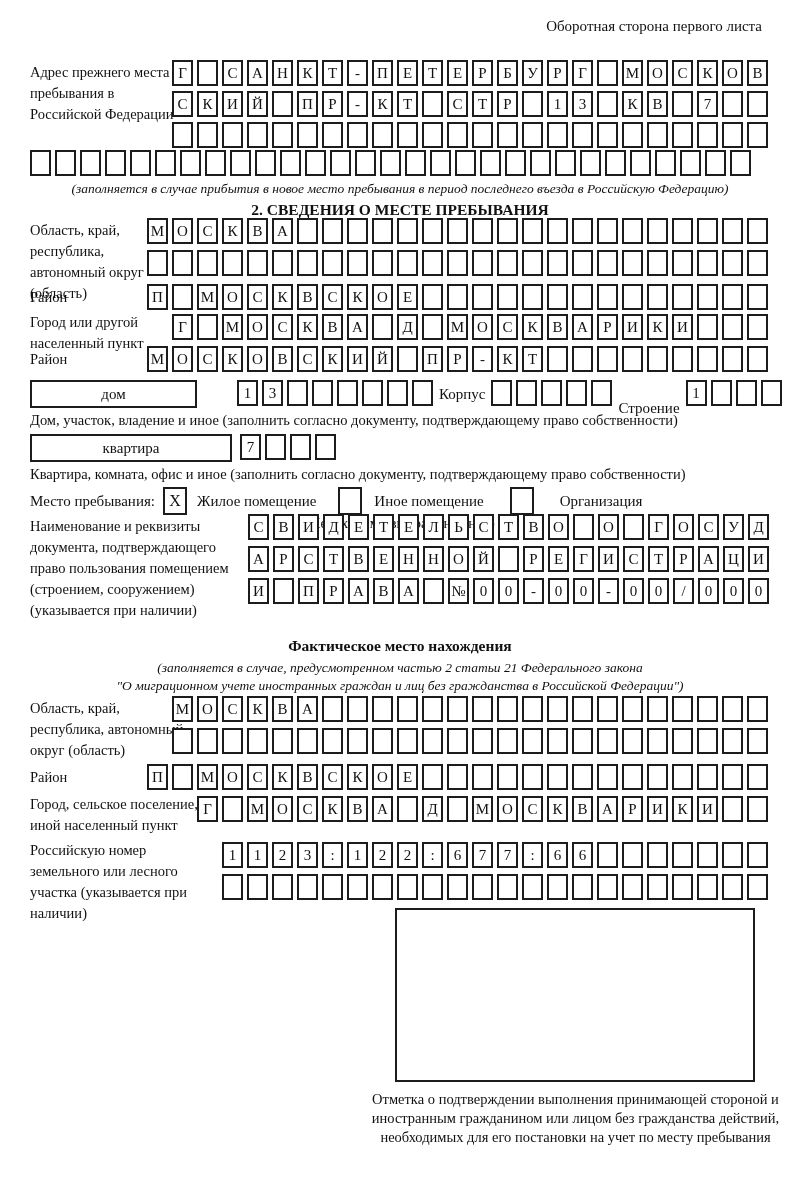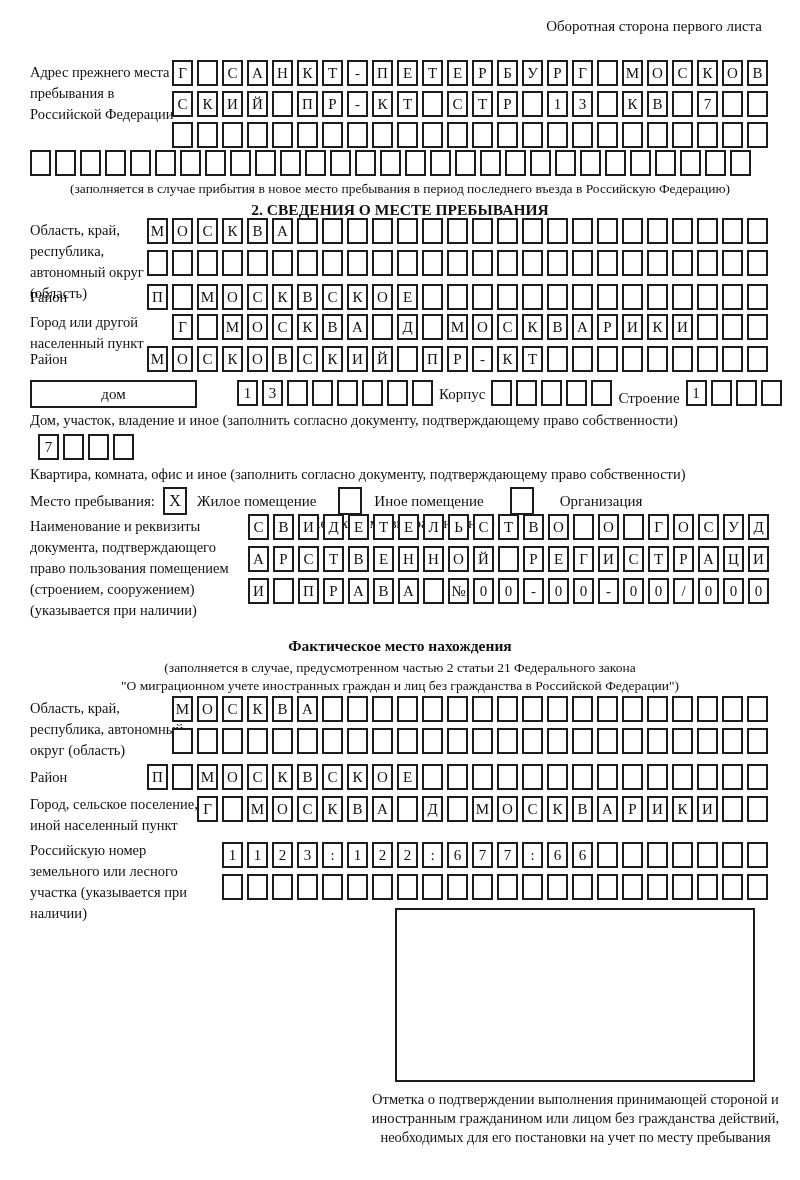--- a/index.html
+++ b/index.html
@@ -2,21 +2,21 @@
 <html><head>
 <meta charset="utf-8">
 <style>
   html,body{margin:0;padding:0;background:#e8e8e8;}
   .page{position:relative;width:800px;height:1180px;background:#ffffff;margin:0 auto;
         font-family:"Liberation Serif", serif;color:#111;overflow:hidden;}
   .abs{position:absolute;}
   .lbl{font-size:14.5px;line-height:21px;}
   .hdr{font-size:15px;}
   .title{font-weight:bold;font-size:15.5px;text-align:center;width:100%;}
-  .note{font-size:13.5px;text-align:center;width:100%;}
+  .note{font-size:13.5px;text-align:center;width:100%;font-style:italic;}
   .lnote{font-size:14.5px;}
   .boxrow{white-space:nowrap;height:28px;}
   .cell{display:inline-block;width:17px;height:22px;border:2px solid #1c1c1c;margin-right:4px;
         text-align:center;font-size:15px;line-height:22px;vertical-align:top;background:#fff;}
   .widebox{display:inline-block;border:2px solid #1c1c1c;height:24px;line-height:24px;
         text-align:center;font-size:15px;vertical-align:top;background:#fff;}
   .cb{display:inline-block;width:20px;height:24px;border:2px solid #1c1c1c;text-align:center;
         font-size:16px;line-height:24px;vertical-align:top;background:#fff;}
   .flexrow{display:flex;align-items:flex-start;}
   .inlbl{font-size:15px;line-height:28px;}
@@ -49,26 +49,27 @@
   <div class="abs boxrow" style="left:172px;top:314px;"><span class="cell">Г</span><span class="cell"></span><span class="cell">М</span><span class="cell">О</span><span class="cell">С</span><span class="cell">К</span><span class="cell">В</span><span class="cell">А</span><span class="cell"></span><span class="cell">Д</span><span class="cell"></span><span class="cell">М</span><span class="cell">О</span><span class="cell">С</span><span class="cell">К</span><span class="cell">В</span><span class="cell">А</span><span class="cell">Р</span><span class="cell">И</span><span class="cell">К</span><span class="cell">И</span><span class="cell"></span><span class="cell"></span><span class="cell"></span></div>
 
   <div class="abs lbl" style="left:30px;top:349px;">Район</div>
   <div class="abs boxrow" style="left:147px;top:346px;"><span class="cell">М</span><span class="cell">О</span><span class="cell">С</span><span class="cell">К</span><span class="cell">О</span><span class="cell">В</span><span class="cell">С</span><span class="cell">К</span><span class="cell">И</span><span class="cell">Й</span><span class="cell"></span><span class="cell">П</span><span class="cell">Р</span><span class="cell">-</span><span class="cell">К</span><span class="cell">Т</span><span class="cell"></span><span class="cell"></span><span class="cell"></span><span class="cell"></span><span class="cell"></span><span class="cell"></span><span class="cell"></span><span class="cell"></span><span class="cell"></span></div>
 
   <div class="abs flexrow" style="left:30px;top:380px;">
     <span class="widebox" style="width:163px;">дом</span>
     <span class="boxrow" style="margin-left:8px;padding-left:32px;"><span class="cell">1</span><span class="cell">3</span><span class="cell"></span><span class="cell"></span><span class="cell"></span><span class="cell"></span><span class="cell"></span><span class="cell"></span></span>
     <span class="inlbl" style="margin:0 6px 0 2px;">Корпус</span>
     <span class="boxrow"><span class="cell"></span><span class="cell"></span><span class="cell"></span><span class="cell"></span><span class="cell"></span></span>
-    <span class="inlbl" style="margin:4px 6px 0 2px;">Строение</span>
+    <span class="inlbl" style="margin:14px 6px 0 2px;">Строение</span>
     <span class="boxrow"><span class="cell">1</span><span class="cell"></span><span class="cell"></span><span class="cell"></span></span>
   </div>
   <div class="abs lnote" style="left:30px;top:412px;">Дом, участок, владение и иное (заполнить согласно документу, подтверждающему право собственности)</div>
 
   <div class="abs flexrow" style="left:30px;top:434px;">
+    <span class="widebox" style="width:198px;">квартира</span>
     <span class="boxrow" style="margin-left:8px;"><span class="cell">7</span><span class="cell"></span><span class="cell"></span><span class="cell"></span></span>
   </div>
   <div class="abs lnote" style="left:30px;top:466px;">Квартира, комната, офис и иное (заполнить согласно документу, подтверждающему право собственности)</div>
 
   <div class="abs flexrow" style="left:30px;top:487px;">
     <span class="inlbl">Место пребывания:</span>
     <span class="cb" style="margin-left:8px;">X</span>
     <span class="inlbl" style="margin-left:10px;">Жилое помещение</span>
     <span class="cb" style="margin-left:22px;"></span>
     <span class="inlbl" style="margin-left:12px;">Иное помещение</span>

